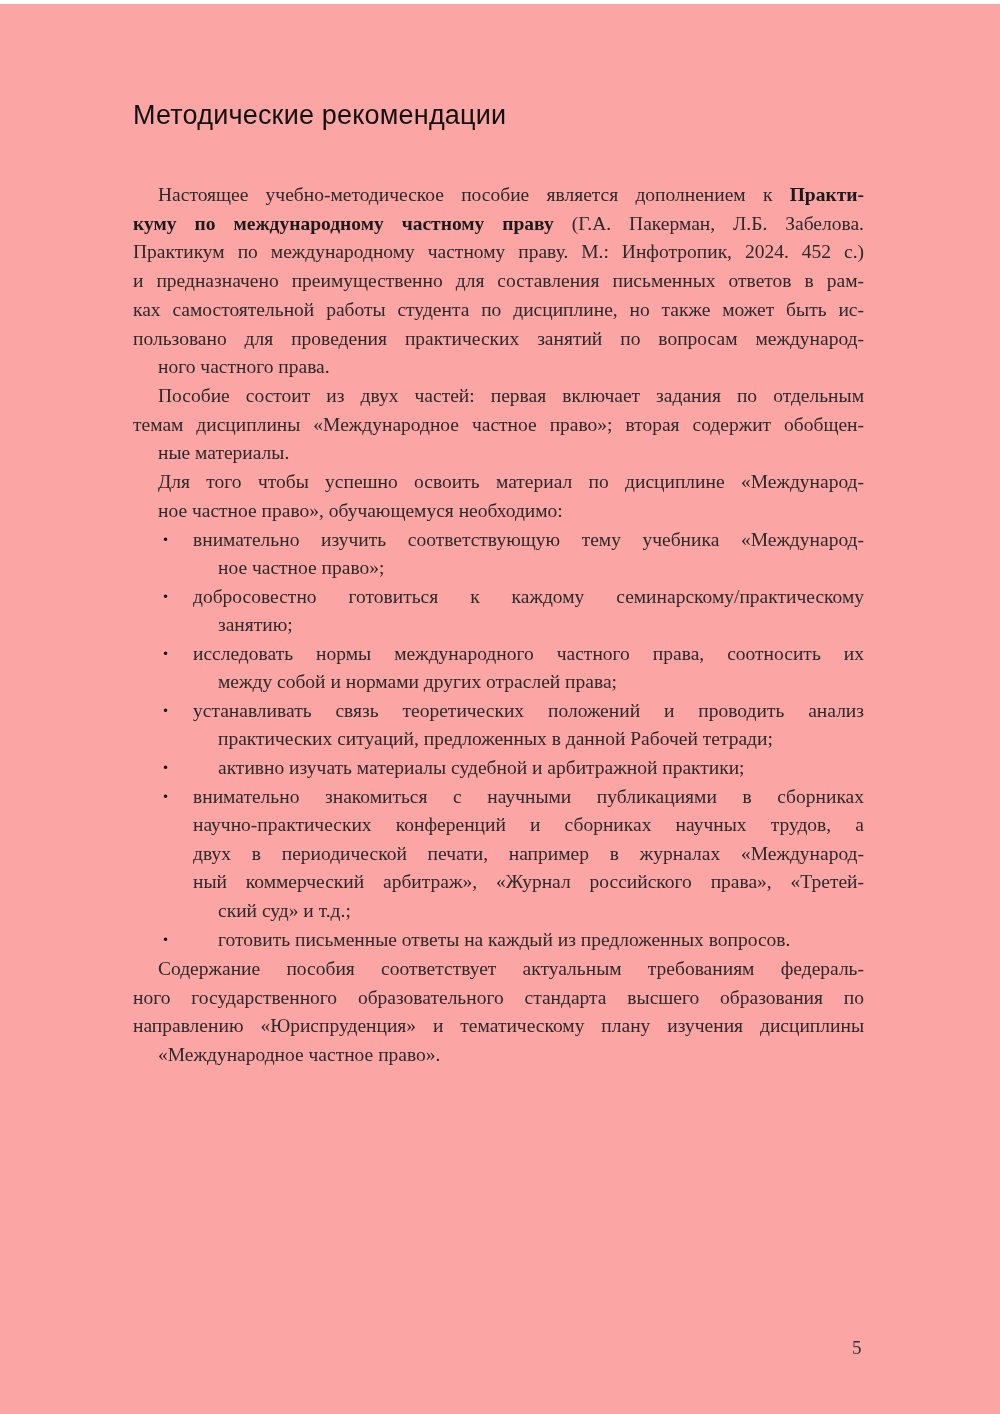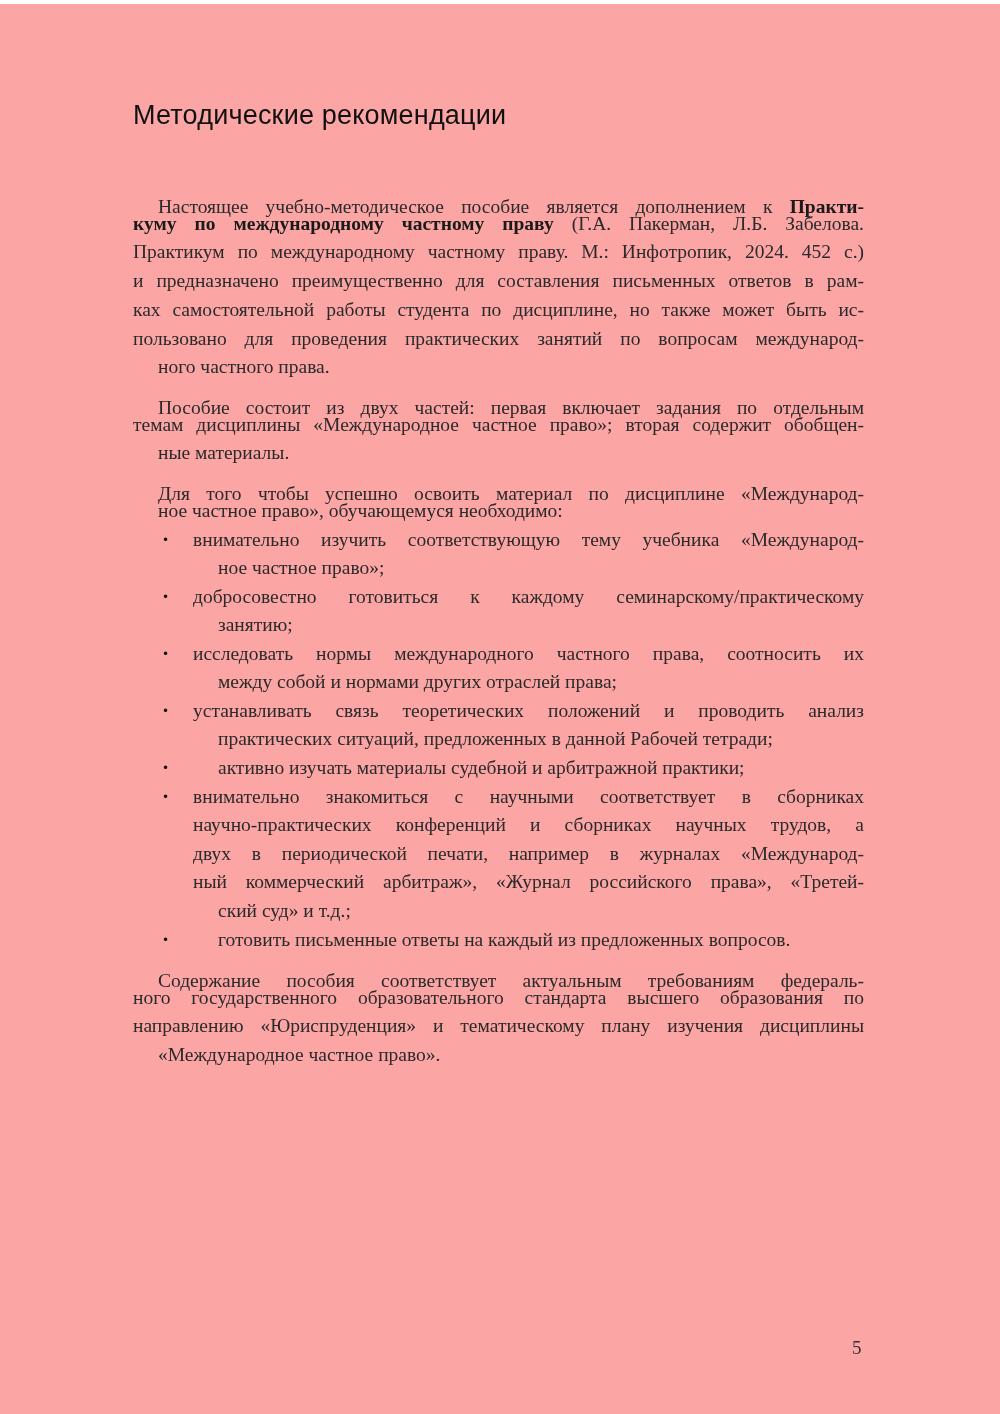--- a/index.html
+++ b/index.html
@@ -9,21 +9,21 @@
     position: absolute; left: 133px; top: 96px;
     font-family: "Liberation Sans", sans-serif; font-size: 27px; color: #111;
     letter-spacing: 0.2px; white-space: nowrap;
   }
   .line {
     position: absolute; left: 133px; width: 731px; height: 30px;
     font-family: "Liberation Serif", serif; font-size: 19.5px; color: #2a2a2a;
     line-height: 30px; white-space: nowrap;
     text-align: justify; text-align-last: justify;
   }
-  .line.indent { left: 158px; width: 706px; margin-top: 12px; }
+  .line.indent { left: 158px; width: 706px; }
   .line.last { text-align-last: left; margin-left: 25px; }
   .line.bl { left: 193px; width: 671px; }
   .bullet {
     position: absolute; left: 162px; width: 10px; height: 30px;
     font-family: "DejaVu Sans", sans-serif; font-size: 12px; color: #111; line-height: 30px;
   }
   b { font-weight: bold; color: #1a1a1a; }
   .pagenum {
     position: absolute; left: 852px; top: 1333px;
     font-family: "Liberation Serif", serif; font-size: 19px; color: #333;
@@ -71,21 +71,21 @@
       <span class="bullet" style="top:692px">•</span>
       <div class="line bl" style="top:692px">устанавливать связь теоретических положений и проводить анализ</div>
       <div class="line bl last" style="top:720px">практических ситуаций, предложенных в данной Рабочей тетради;</div>
     </div>
     <div>
       <span class="bullet" style="top:749px">•</span>
       <div class="line bl last" style="top:749px">активно изучать материалы судебной и арбитражной практики;</div>
     </div>
     <div>
       <span class="bullet" style="top:778px">•</span>
-      <div class="line bl" style="top:778px">внимательно знакомиться с научными соответствует в сборниках</div>
+      <div class="line bl" style="top:778px">внимательно знакомиться с научными публикациями в сборниках</div>
       <div class="line bl" style="top:806px">научно-практических конференций и сборниках научных трудов, а</div>
       <div class="line bl" style="top:835px">двух в периодической печати, например в журналах «Международ-</div>
       <div class="line bl" style="top:863px">ный коммерческий арбитраж», «Журнал российского права», «Третей-</div>
       <div class="line bl last" style="top:892px">ский суд» и т.д.;</div>
     </div>
     <div>
       <span class="bullet" style="top:921px">•</span>
       <div class="line bl last" style="top:921px">готовить письменные ответы на каждый из предложенных вопросов.</div>
     </div>
   </div>

